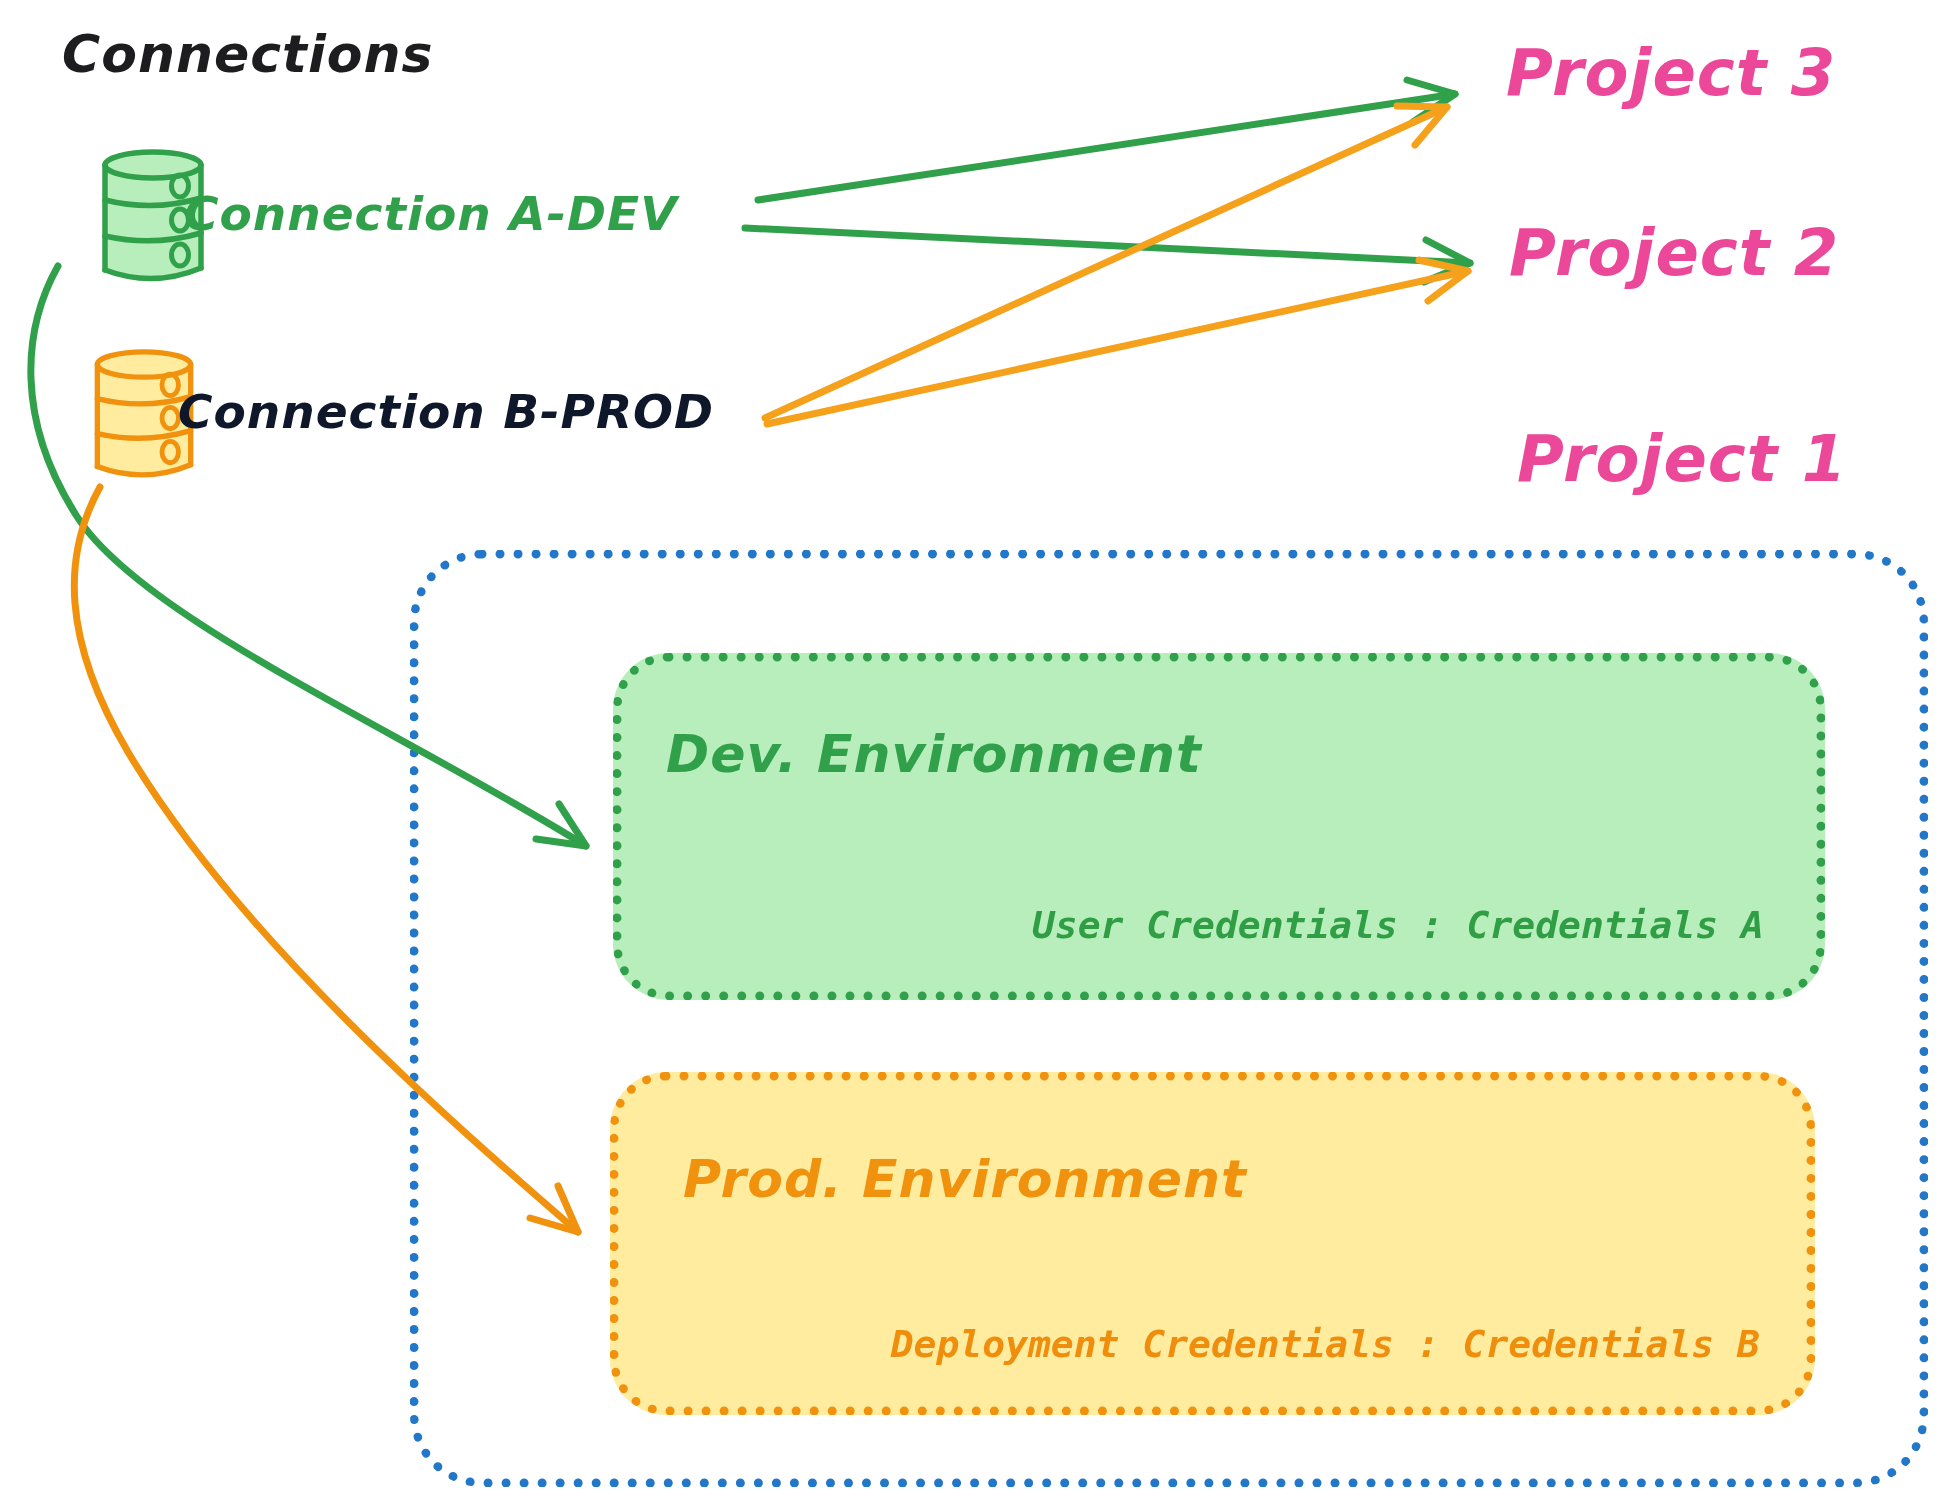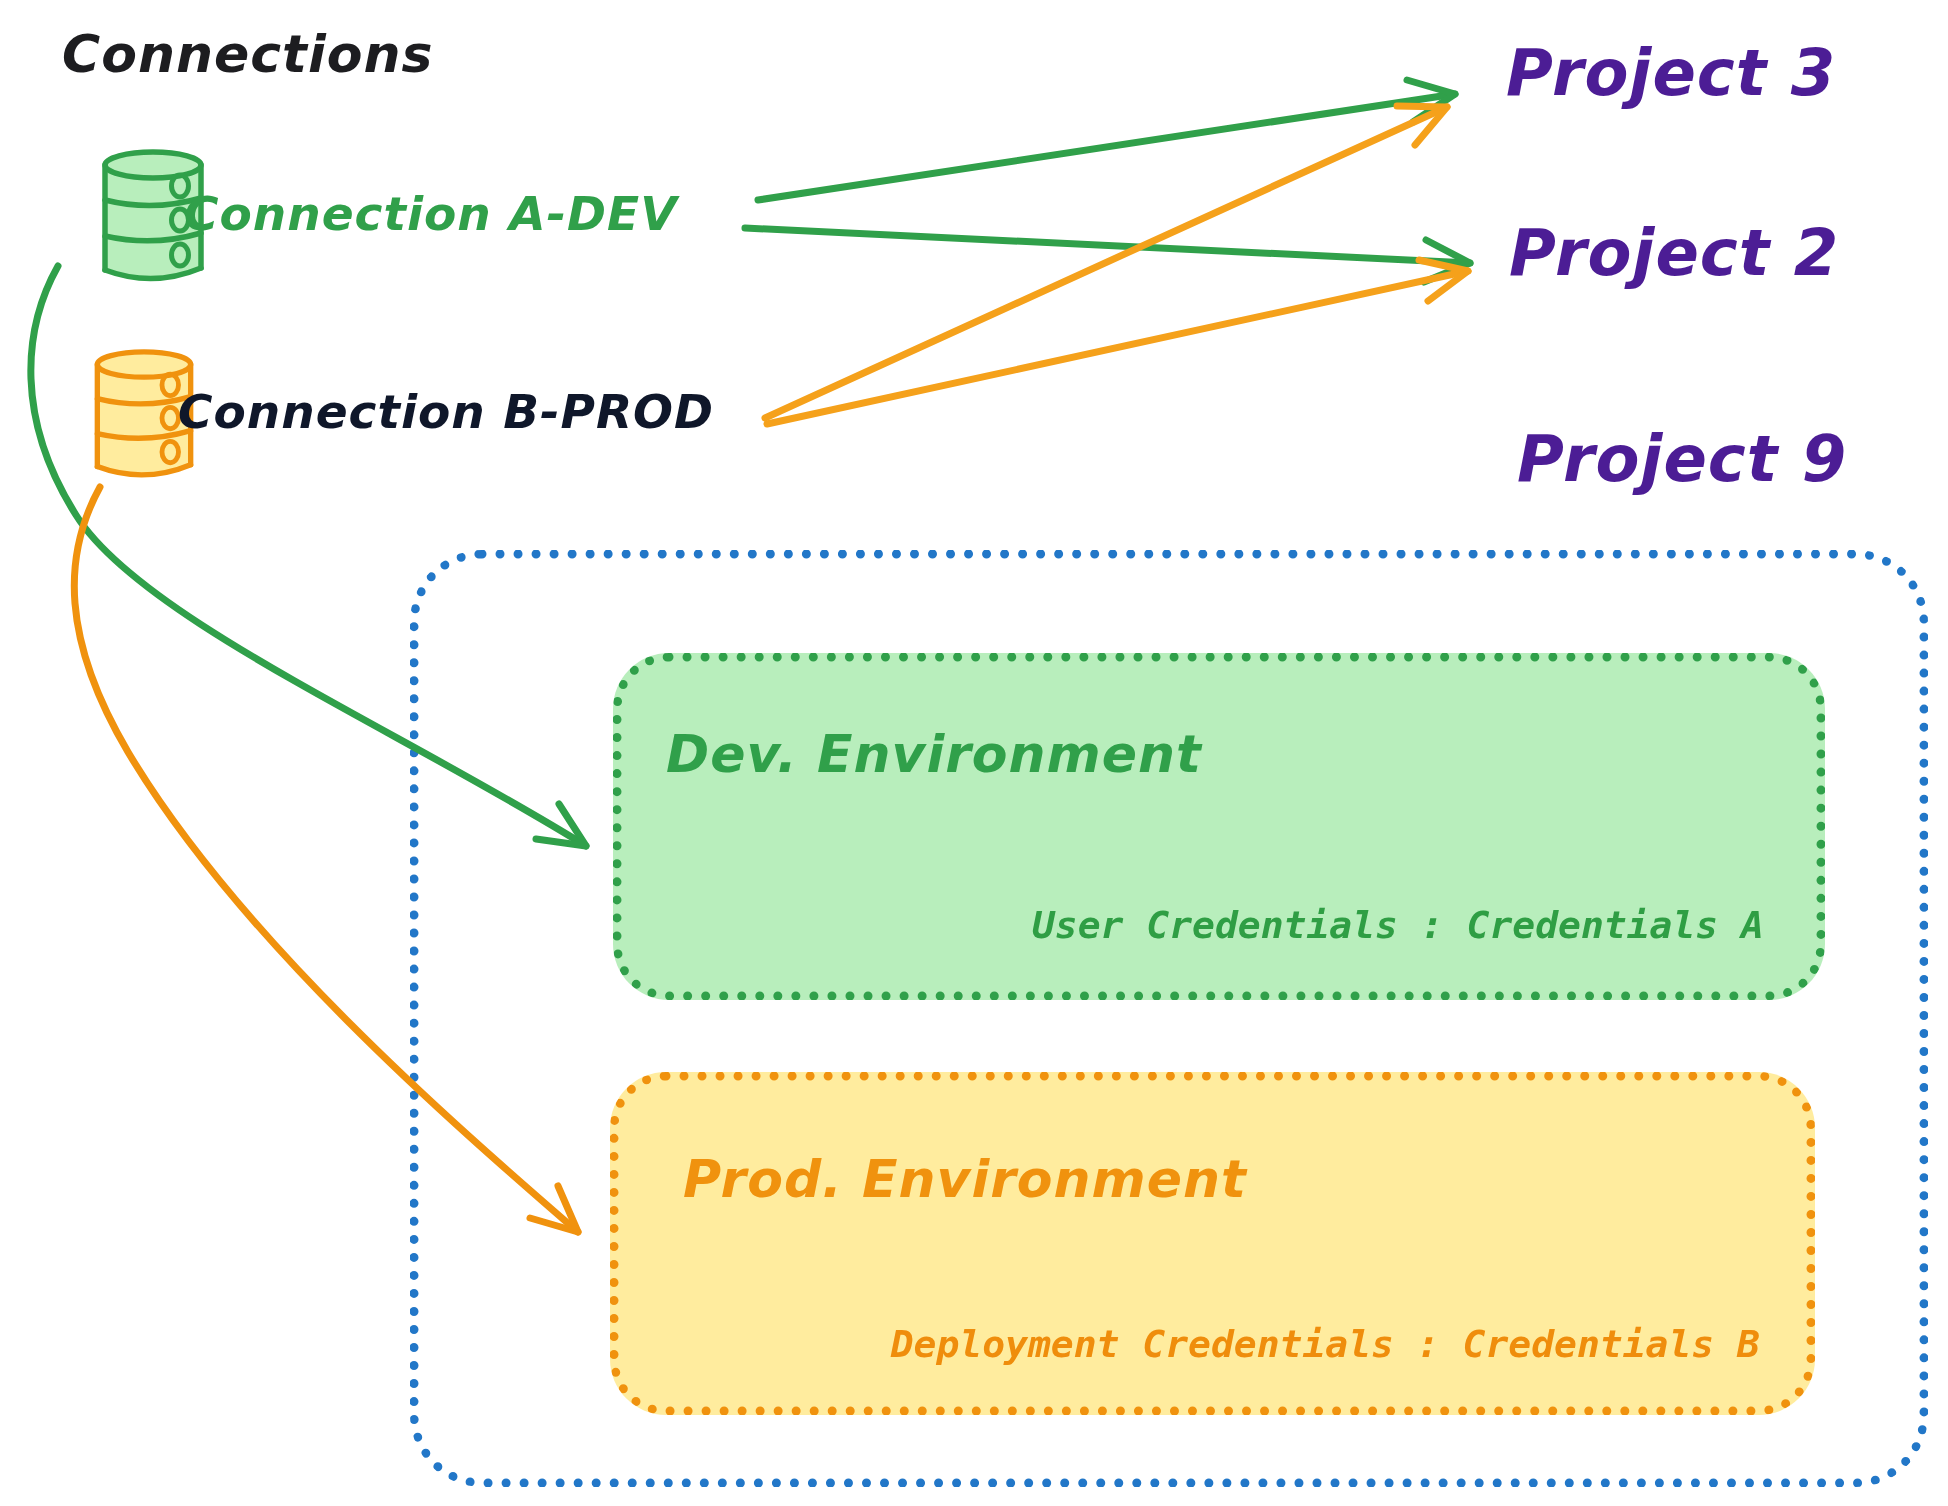--- a/index.html
+++ b/index.html
@@ -10,21 +10,21 @@
   .abs{position:absolute;}
   .hand{font-weight:bold;letter-spacing:1px;white-space:nowrap;}
   .mono{font-family:"DejaVu Sans Mono","Liberation Mono",monospace;white-space:nowrap;font-weight:bold;}
 
   #diagram-title{left:62px;top:24px;font-size:52px;color:#1d1d20;}
 
   .db-label{font-size:47px;}
   #label-a-dev{left:184px;top:186px;color:#30a04a;}
   #label-b-prod{left:178px;top:384px;color:#0f172a;}
 
-  .project-label{font-size:64px;color:#4c1d95;}
+  .project-label{font-size:64px;color:#ec4899;}
   #project-3{left:1506px;top:36px;}
   #project-2{left:1509px;top:216px;}
   #project-1{left:1517px;top:422px;}
 
   #project1-box{
     left:410px;top:550px;width:1518px;height:937px;box-sizing:border-box;
     border:9px dotted #2277c8;border-radius:72px;background:transparent;
   }
   .env-box{box-sizing:border-box;border-radius:56px;}
   #dev-box{
@@ -80,21 +80,21 @@
     <path d="M9,52 Q57,64 105,50" fill="none" stroke="#f0920e" stroke-width="5.5" stroke-linecap="round"></path>
     <path d="M9,88 Q57,99 105,85" fill="none" stroke="#f0920e" stroke-width="5.5" stroke-linecap="round"></path>
     <ellipse cx="84" cy="38" rx="8.5" ry="11" fill="none" stroke="#f0920e" stroke-width="5"></ellipse>
     <ellipse cx="84" cy="72" rx="8.5" ry="11" fill="none" stroke="#f0920e" stroke-width="5"></ellipse>
     <ellipse cx="84" cy="107" rx="8.5" ry="11" fill="none" stroke="#f0920e" stroke-width="5"></ellipse>
   </svg>
   <div class="abs hand db-label" id="label-b-prod">Connection B-PROD</div>
 
   <div class="abs hand project-label" id="project-3">Project 3</div>
   <div class="abs hand project-label" id="project-2">Project 2</div>
-  <div class="abs hand project-label" id="project-1">Project 9</div>
+  <div class="abs hand project-label" id="project-1">Project 1</div>
 
   <div class="abs" id="project1-box"></div>
 
   <div class="abs env-box" id="dev-box">
     <div class="hand env-title">Dev. Environment</div>
     <div class="mono cred-line">User Credentials : Credentials A</div>
   </div>
 
   <div class="abs env-box" id="prod-box">
     <div class="hand env-title">Prod. Environment</div>

